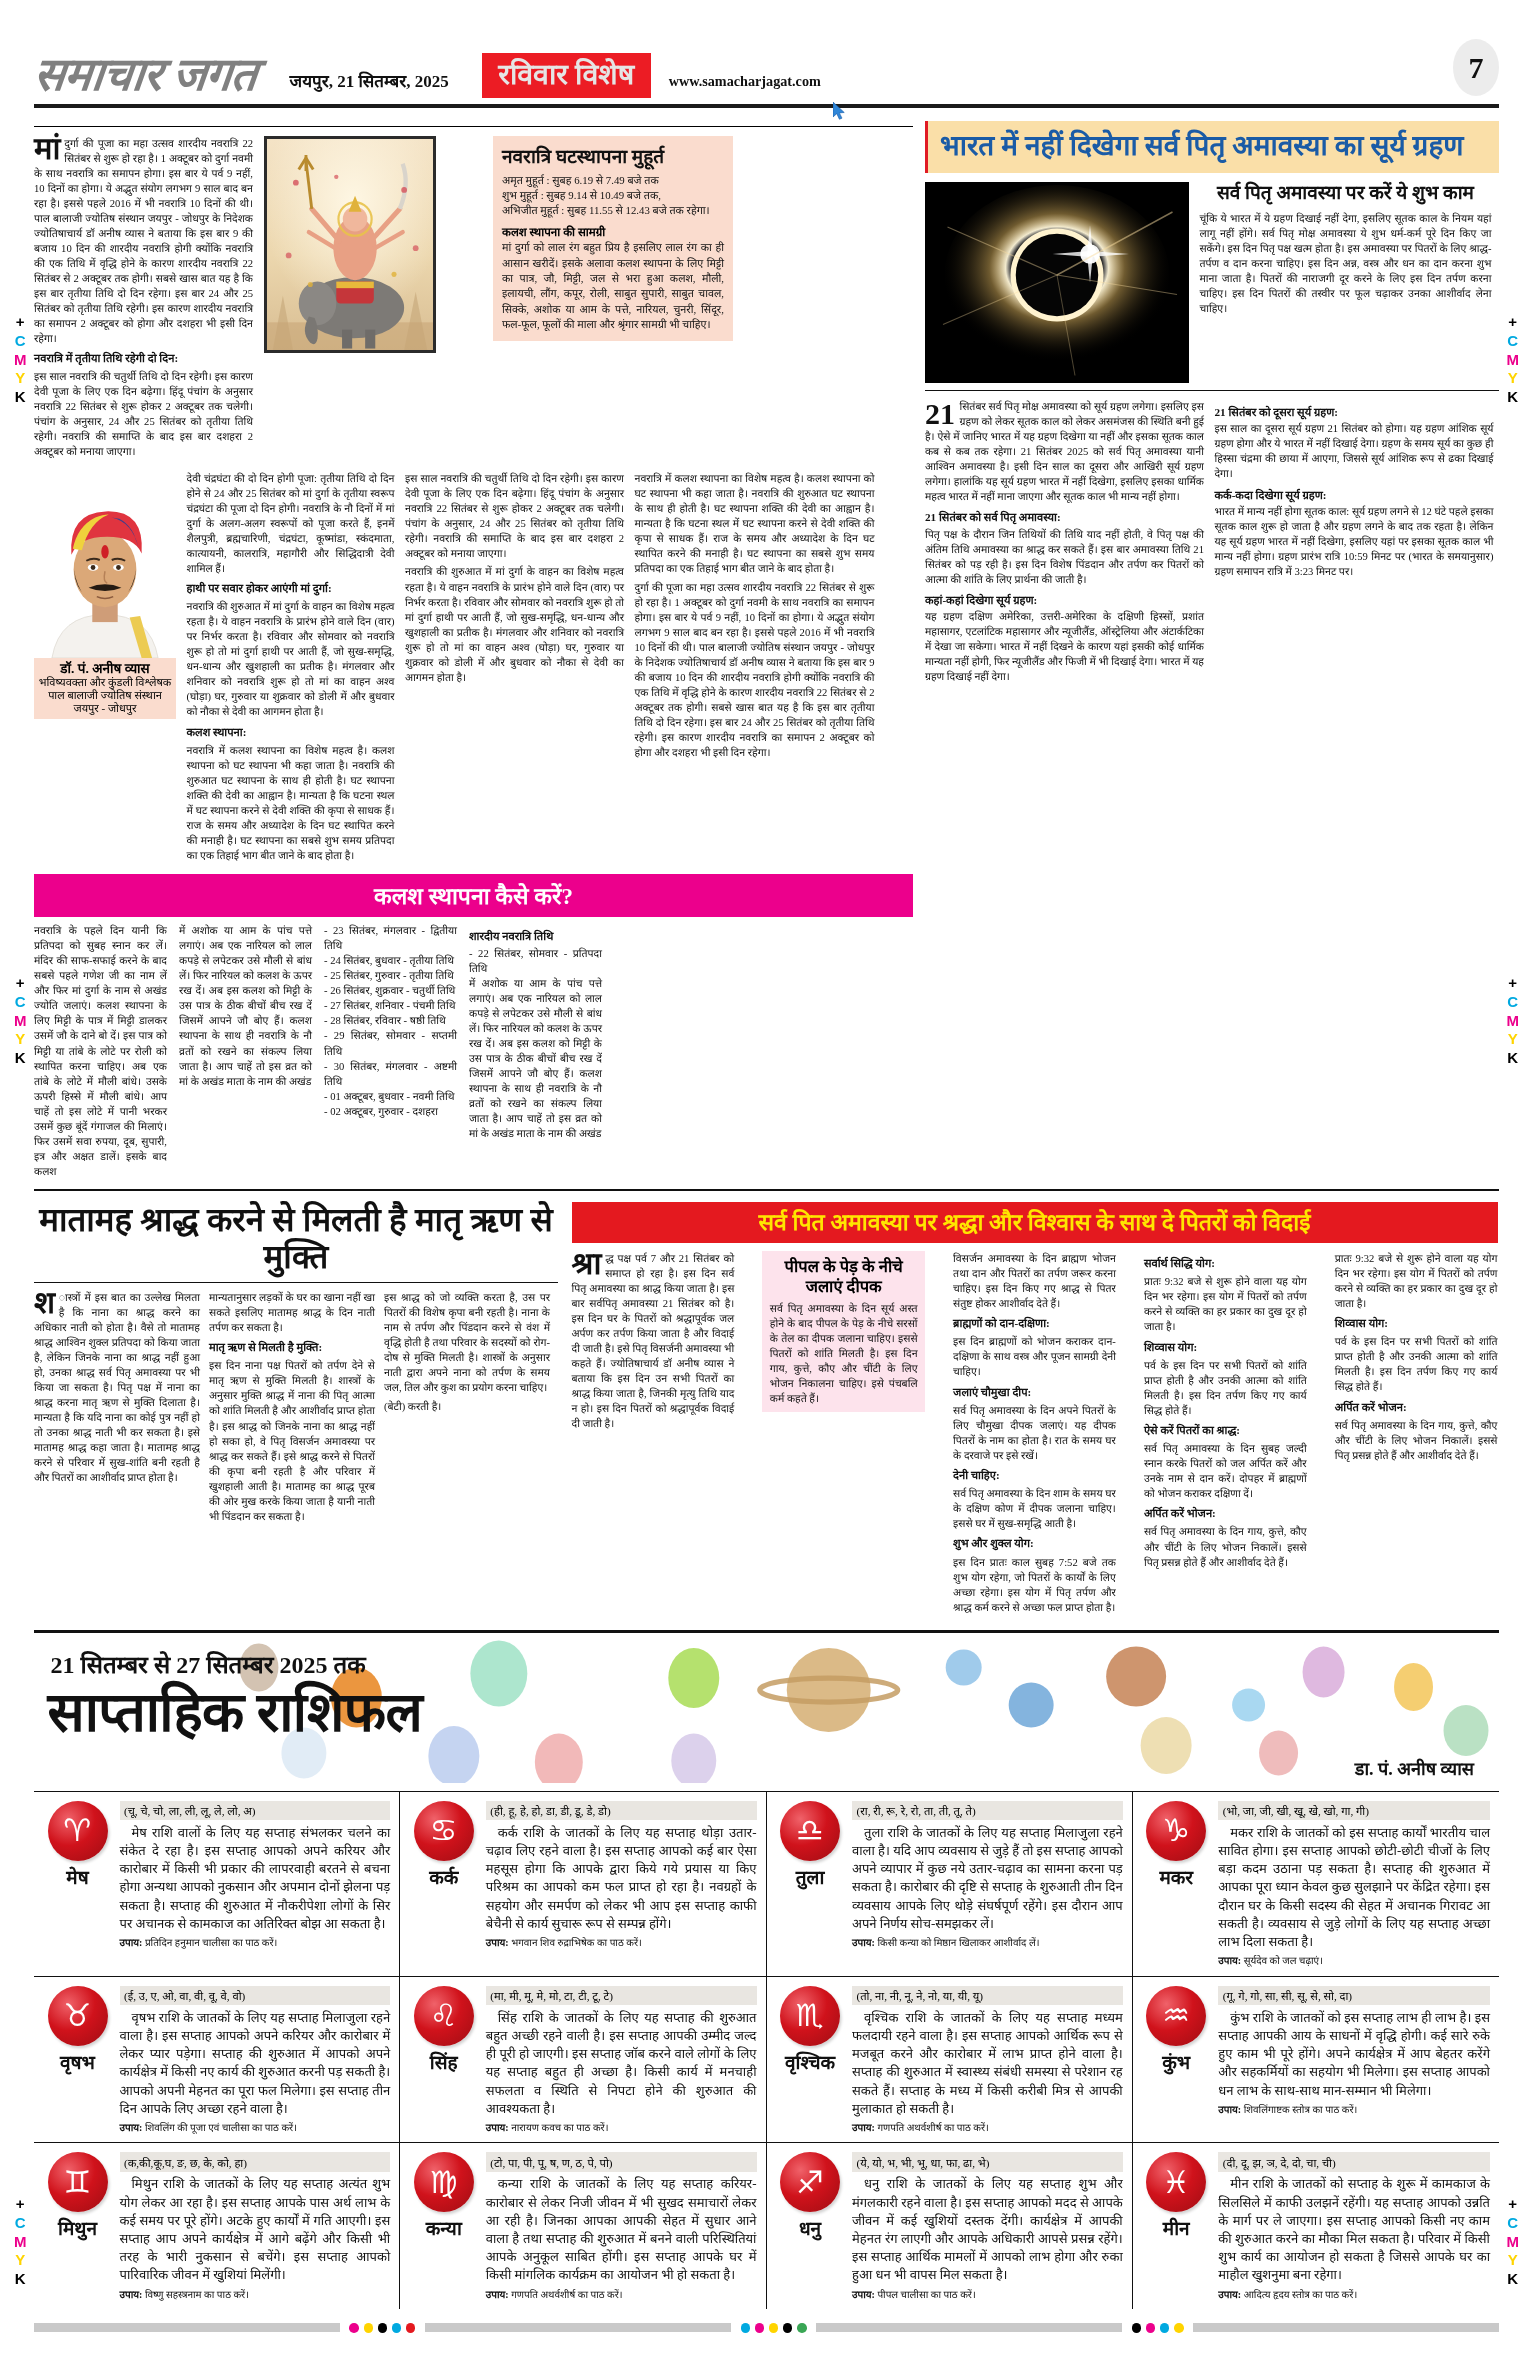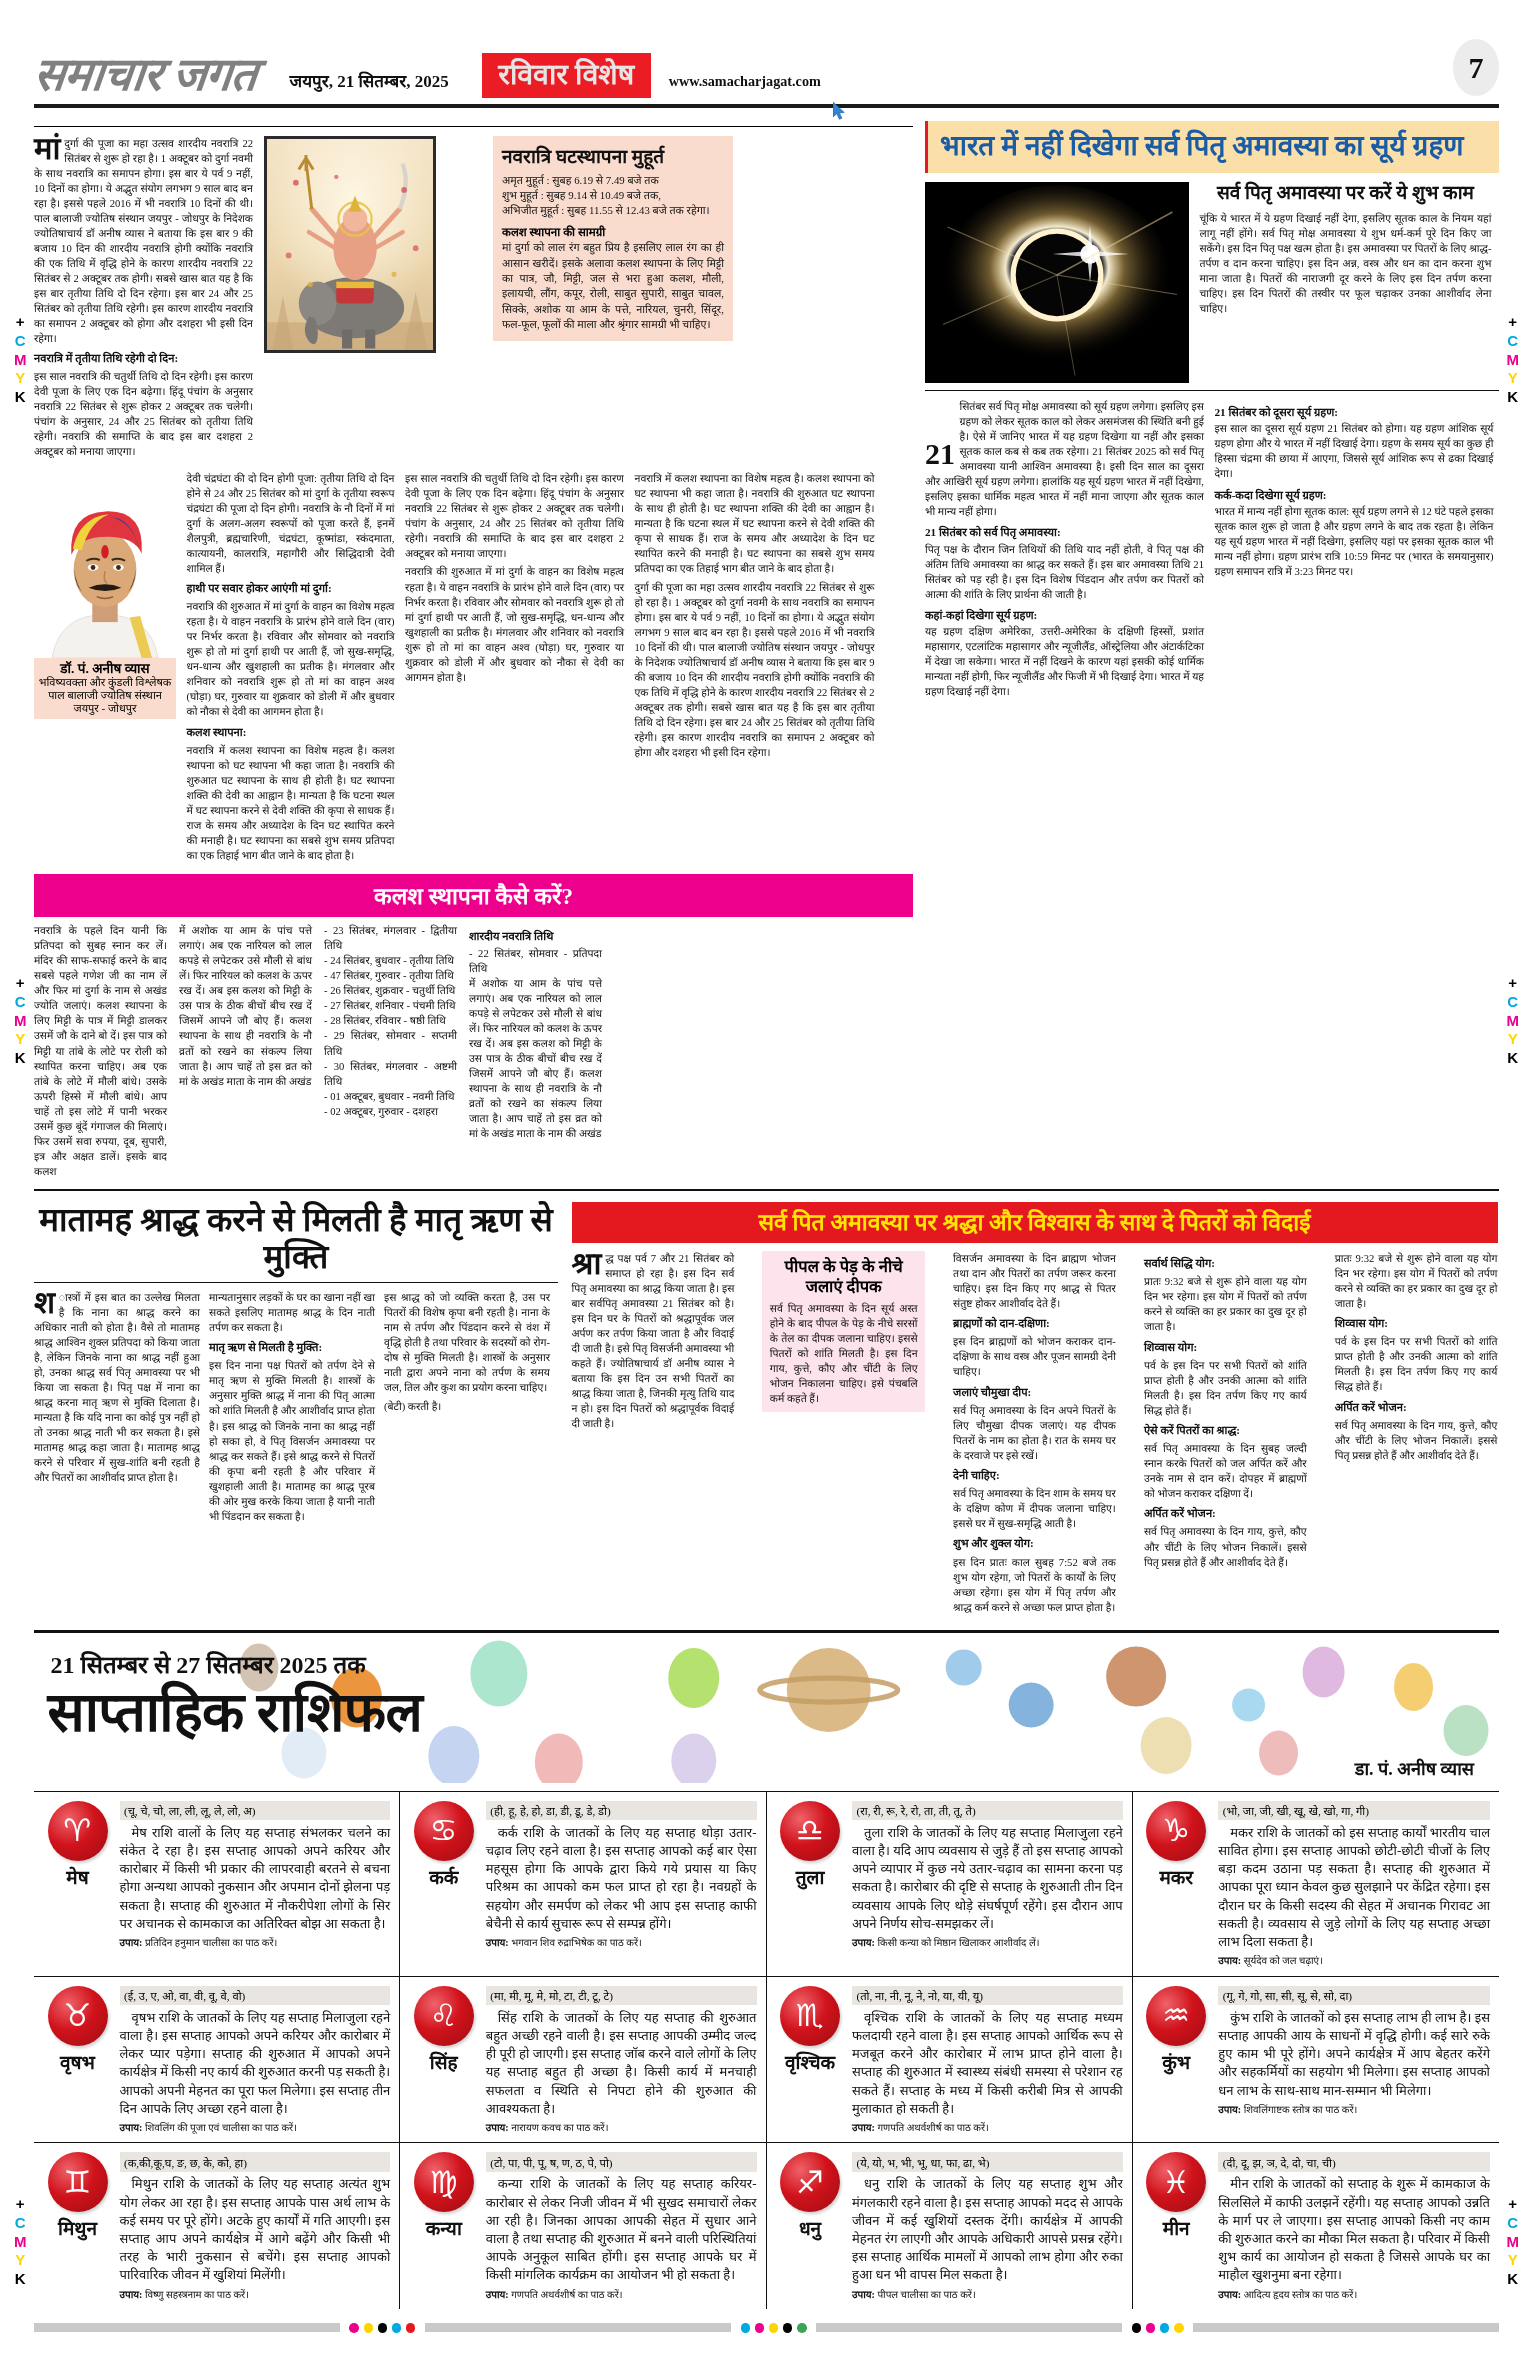--- a/index.html
+++ b/index.html
@@ -80,21 +80,21 @@
   .muhurat-box .body-text { font-size:10.8px; }
 
   
   .right-head-box { background:#fadfa8; border-left:3px solid #e01b24; padding:9px 12px 10.5px 12px; }
   .right-head-box h2 { font-family:"Liberation Serif", serif; font-weight:bold; font-size:28px; line-height:1.16; color:#1a5ba6; }
   .right-body { display:flex; gap:10.5px; margin-top:9px; }
   .eclipse-img { width:264px; height:201px; background:#000; position:relative; overflow:hidden; flex:none; }
   .right-col-text { width:292px; }
   .right-sub-title { font-family:"Liberation Serif", serif; font-weight:bold; font-size:19px; line-height:1.2; color:#111; text-align:center; margin-bottom:6px;}
 
-  .big-num { float:left; font-family:"Liberation Serif", serif; font-weight:bold; font-size:30px; line-height:0.9; padding:1.5px 4.5px 0 0;margin-top:40px; }
+  .big-num { float:left; font-family:"Liberation Serif", serif; font-weight:bold; font-size:30px; line-height:0.9; padding:1.5px 4.5px 0 0; }
 
   
   .kalash-bar {
     background:#ec008c; color:#fff; font-family:"Liberation Serif", serif;
     font-weight:bold; font-size:23px; text-align:center; padding:4.5px 0 6.7px 0; margin-top:7.5px;
   }
   .kalash-cols { display:flex; gap:12px; margin-top:6px; }
   .kalash-cols > div { width:133px; }
 
   .thin-rule { border-top:0.7px solid #111; margin:7.5px 0; }
@@ -360,21 +360,21 @@
         </div>
       </div>
 
       <div class="kalash-bar">कलश स्थापना कैसे करें?</div>
       <div class="kalash-cols">
         <div class="body-text">नवरात्रि के पहले दिन यानी कि प्रतिपदा को सुबह स्नान कर लें। मंदिर की साफ-सफाई करने के बाद सबसे पहले गणेश जी का नाम लें और फिर मां दुर्गा के नाम से अखंड ज्योति जलाएं। कलश स्थापना के लिए मिट्टी के पात्र में मिट्टी डालकर उसमें जौ के दाने बो दें। इस पात्र को मिट्टी या तांबे के लोटे पर रोली को स्थापित करना चाहिए। अब एक तांबे के लोटे में मौली बांधे। उसके ऊपरी हिस्से में मौली बांधे। आप चाहें तो इस लोटे में पानी भरकर उसमें कुछ बूंदें गंगाजल की मिलाएं। फिर उसमें सवा रुपया, दूब, सुपारी, इत्र और अक्षत डालें। इसके बाद कलश</div>
         <div class="body-text">में अशोक या आम के पांच पत्ते लगाएं। अब एक नारियल को लाल कपड़े से लपेटकर उसे मौली से बांध लें। फिर नारियल को कलश के ऊपर रख दें। अब इस कलश को मिट्टी के उस पात्र के ठीक बीचों बीच रख दें जिसमें आपने जौ बोए हैं। कलश स्थापना के साथ ही नवरात्रि के नौ व्रतों को रखने का संकल्प लिया जाता है। आप चाहें तो इस व्रत को मां के अखंड माता के नाम की अखंड</div>
         <div>
           <div class="body-text">- 23 सितंबर, मंगलवार - द्वितीया तिथि</div>
           <div class="body-text">- 24 सितंबर, बुधवार - तृतीया तिथि</div>
-          <div class="body-text">- 47 सितंबर, गुरुवार - तृतीया तिथि</div>
+          <div class="body-text">- 25 सितंबर, गुरुवार - तृतीया तिथि</div>
           <div class="body-text">- 26 सितंबर, शुक्रवार - चतुर्थी तिथि</div>
           <div class="body-text">- 27 सितंबर, शनिवार - पंचमी तिथि</div>
           <div class="body-text">- 28 सितंबर, रविवार - षष्ठी तिथि</div>
           <div class="body-text">- 29 सितंबर, सोमवार - सप्तमी तिथि</div>
           <div class="body-text">- 30 सितंबर, मंगलवार - अष्टमी तिथि</div>
           <div class="body-text">- 01 अक्टूबर, बुधवार - नवमी तिथि</div>
           <div class="body-text">- 02 अक्टूबर, गुरुवार - दशहरा</div>
         </div>
         <div>
           <div class="subhead">शारदीय नवरात्रि तिथि</div>

